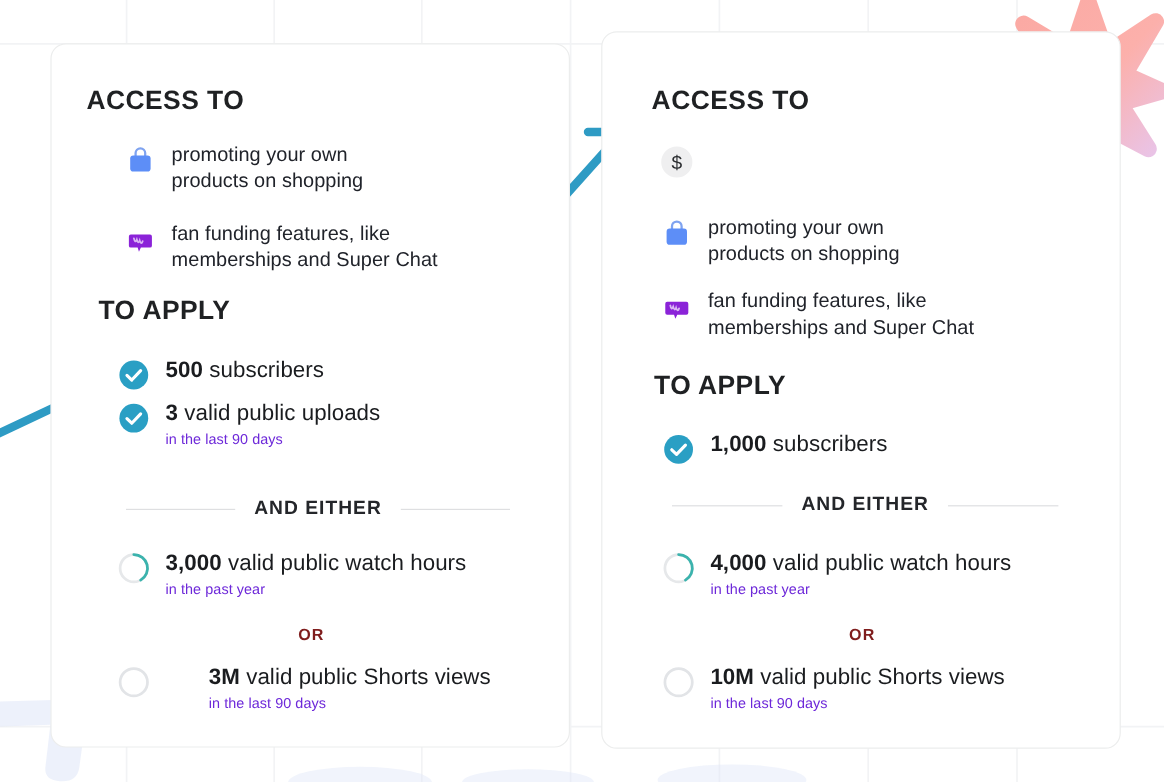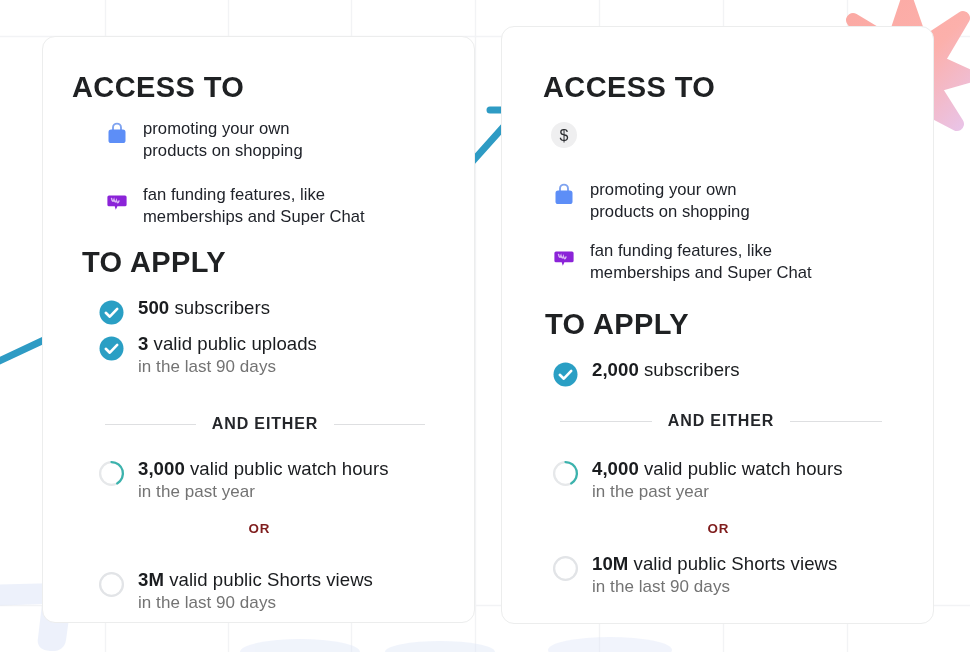--- a/index.html
+++ b/index.html
@@ -35,21 +35,21 @@
     overflow: hidden;
   }
   #card-left  { left: 42px;  top: 36px; width: 433px; height: 587px; }
   #card-right { left: 501px; top: 26px; width: 433px; height: 598px; }
 
   .card-inner { position: relative; height: 100%; }
 
   
   .section-head {
     position: absolute;
-    font-size: 29px;
+    font-size: 22px;
     font-weight: bold;
     letter-spacing: 0.4px;
     color: #1f2123;
   }
 
   
   .access-row {
     position: absolute;
     display: flex;
     align-items: flex-start;
@@ -89,23 +89,23 @@
     font-size: 18.6px;
     line-height: 22px;
     color: #1a1c1f;
     letter-spacing: 0.05px;
     white-space: nowrap;
   }
   .apply-main b {
     font-weight: bold;
   }
   .apply-sub {
-    font-size: 17px;
+    font-size: 12px;
     line-height: 17px;
-    color: #737373;
+    color: #6d28d9;
     margin-top: 3px;
     letter-spacing: 0.05px;
   }
 
   
   .divider {
     position: absolute;
     display: flex;
     align-items: center;
   }
@@ -251,21 +251,21 @@
       </svg>
     </span>
     <span class="apply-body">
       <div class="apply-main"><b>3,000</b><span> valid public watch hours</span></div>
       <div class="apply-sub">in the past year</div>
     </span>
   </div>
 
   <div class="or-label" style="left:0; top:484px; width:433px;">OR</div>
 
-  <div class="apply-row" style="left:55px; top:532px;">
+  <div class="apply-row" style="left:55px; top:516px;gap:36px;">
     <span class="apply-icon">
       <svg viewBox="0 0 27 27" width="27" height="27">
         <circle cx="13.5" cy="13.5" r="11.4" fill="none" stroke="#e2e4e7" stroke-width="2.3"></circle>
       </svg>
     </span>
     <span class="apply-body">
       <div class="apply-main"><b>3M</b><span> valid public Shorts views</span></div>
       <div class="apply-sub">in the last 90 days</div>
     </span>
   </div>
@@ -312,21 +312,21 @@
   <div class="section-head" style="left:43px; top:281px;">TO APPLY</div>
 
   <div class="apply-row" style="left:50px; top:332px;">
     <span class="apply-icon">
       <svg viewBox="0 0 27 27" width="27" height="27">
         <circle cx="13.5" cy="13.5" r="12" fill="#2a9fc4"></circle>
         <path d="M7.8 13.8 l4 3.9 l7.4 -7.8" fill="none" stroke="#ffffff" stroke-width="2.6" stroke-linecap="round" stroke-linejoin="round"></path>
       </svg>
     </span>
     <span class="apply-body">
-      <div class="apply-main"><b>2,000</b><span> subscribers</span></div>
+      <div class="apply-main"><b>1,000</b><span> subscribers</span></div>
     </span>
   </div>
 
   <div class="divider" style="left:58px; top:385px; width:322px;">
     <span class="rule"></span>
     <span class="dlabel">AND EITHER</span>
     <span class="rule"></span>
   </div>
 
   <div class="apply-row" style="left:50px; top:431px;">

